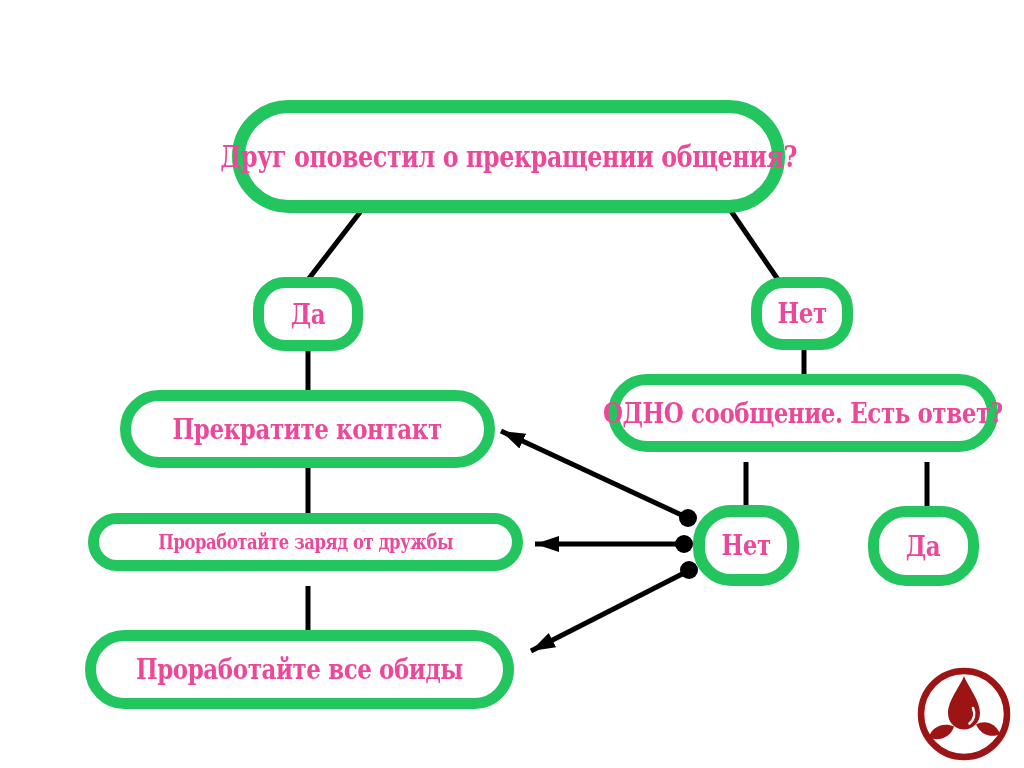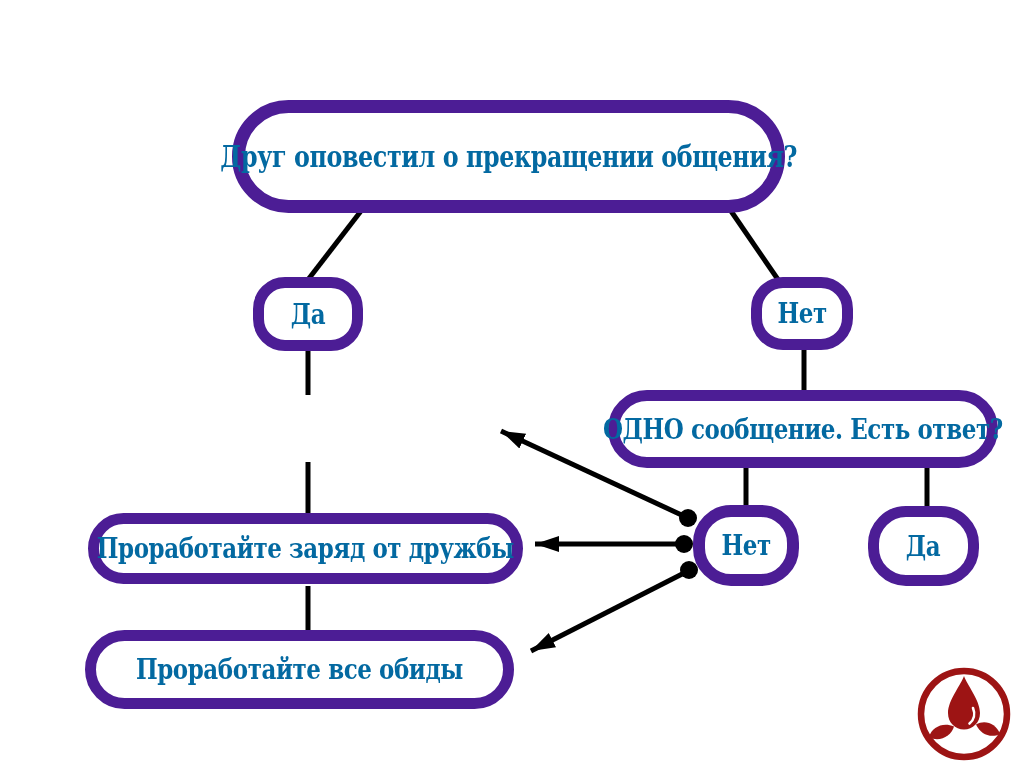--- a/index.html
+++ b/index.html
@@ -22,44 +22,44 @@
     left: 0; top: 0;
     width: 1024px; height: 768px;
     pointer-events: none;
   }
   #wires { z-index: 0; }
   #dots-overlay { z-index: 2; }
   .node {
     position: absolute;
     box-sizing: border-box;
     background: #ffffff;
-    border: 11px solid #4c1d95;
+    border: 11px solid #22c55e;
     display: flex;
     align-items: center;
     justify-content: center;
     z-index: 1;
-    color: #0369a1;
+    color: #ec4899;
   }
   .node .lbl {
     display: inline-block;
     white-space: nowrap;
     transform: scaleX(0.82);
     transform-origin: center center;
     font-weight: bold;
     letter-spacing: -0.5px;
     text-align: center;
   }
   .n-root          { left: 232px; top: 100px; width: 553px; height: 113px; border-width: 13px; border-radius: 57px; font-size: 29px; }
   .n-yes-top       { left: 253px; top: 277px; width: 110px; height: 74px;  border-radius: 32px; font-size: 28px; }
   .n-no-top        { left: 751px; top: 277px; width: 102px; height: 73px;  border-radius: 32px; font-size: 28px; }
   .n-stop-contact  { left: 120px; top: 390px; width: 375px; height: 78px;  border-radius: 39px; font-size: 28px; }
-  .n-one-message   { left: 608px; top: 390px; width: 390px; height: 78px;  border-radius: 39px; font-size: 28px; }
+  .n-one-message   { left: 608px; top: 374px; width: 390px; height: 78px;  border-radius: 39px; font-size: 28px; }
   .n-no-mid        { left: 693px; top: 505px; width: 106px; height: 81px;  border-width: 12px; border-radius: 38px; font-size: 28px; }
   .n-yes-mid       { left: 868px; top: 506px; width: 111px; height: 80px;  border-radius: 38px; font-size: 28px; }
-  .n-work-charge   { left: 88px;  top: 513px; width: 435px; height: 71px;  border-radius: 40px; font-size: 28px; }
+  .n-work-charge   { left: 88px;  top: 513px; width: 435px; height: 58px;  border-radius: 40px; font-size: 20px; }
   .n-work-offense  { left: 85px;  top: 630px; width: 429px; height: 79px;  border-radius: 40px; font-size: 28px; justify-content: center; }
   #logo {
     position: absolute;
     left: 916px; top: 666px;
     width: 96px; height: 96px;
     z-index: 1;
   }
 </style>
 </head>
 <body>
@@ -103,20 +103,23 @@
   </div>
 
   <div class="node n-yes-top">
     <span class="lbl">Да</span>
   </div>
 
   <div class="node n-no-top">
     <span class="lbl">Нет</span>
   </div>
 
+  <div class="node n-stop-contact">
+    <span class="lbl">Прекратите контакт</span>
+  </div>
 
   <div class="node n-one-message">
     <span class="lbl">ОДНО сообщение. Есть ответ?</span>
   </div>
 
   <div class="node n-no-mid">
     <span class="lbl">Нет</span>
   </div>
 
   <div class="node n-yes-mid">

